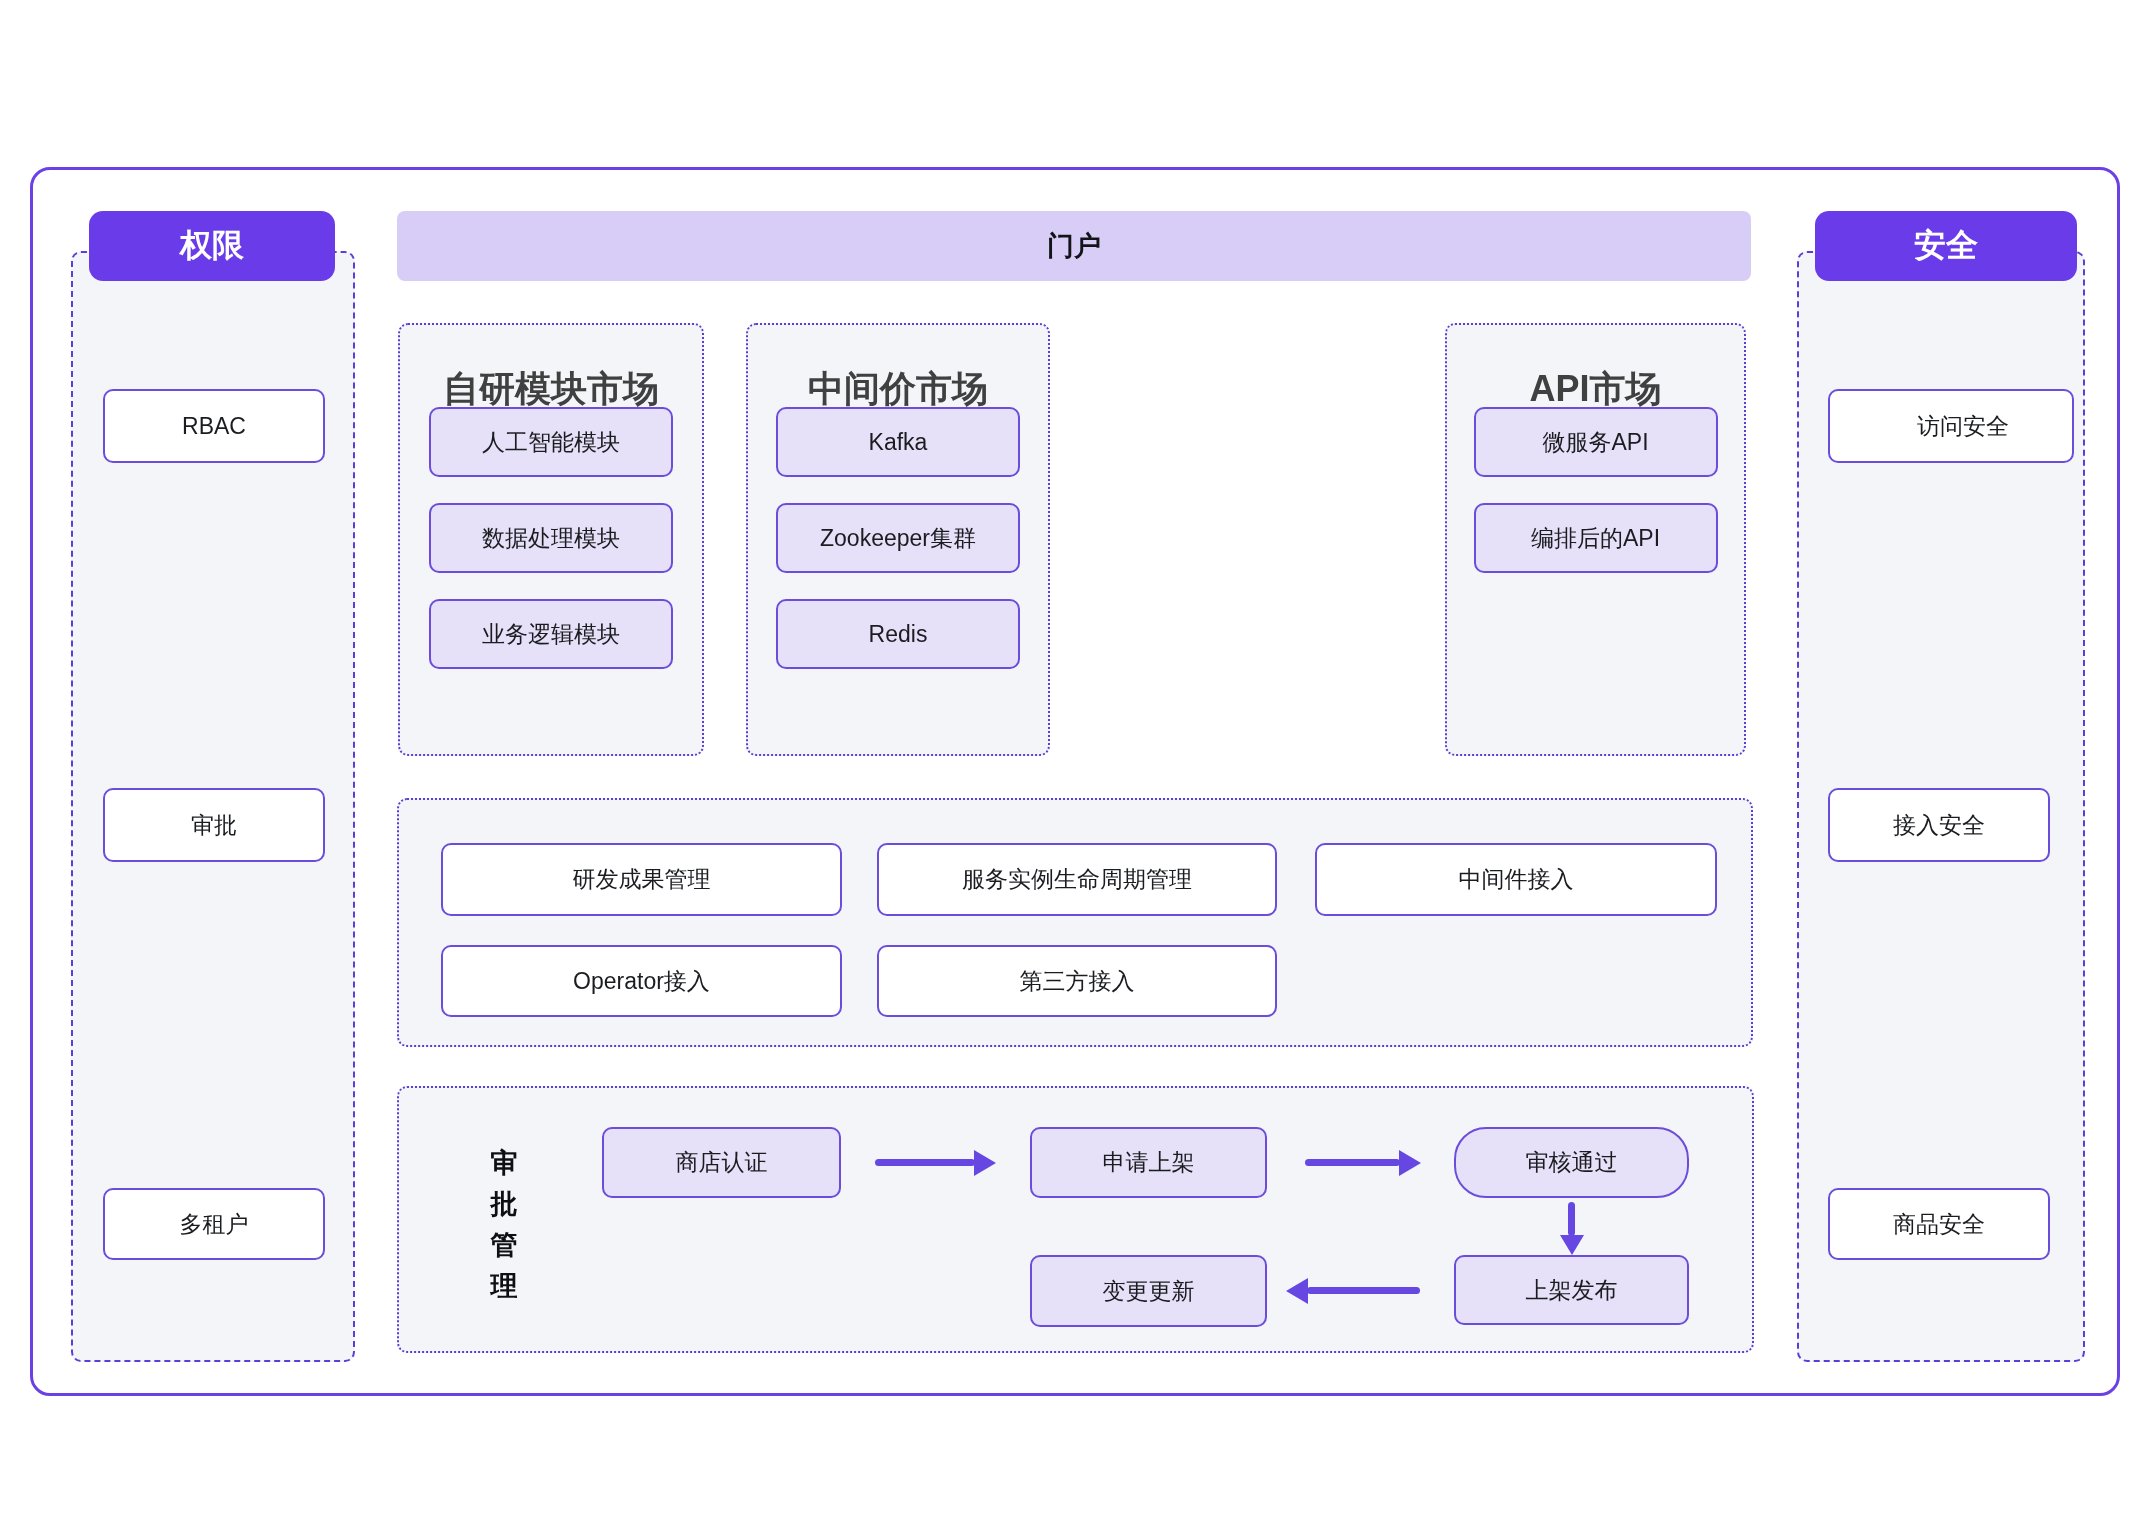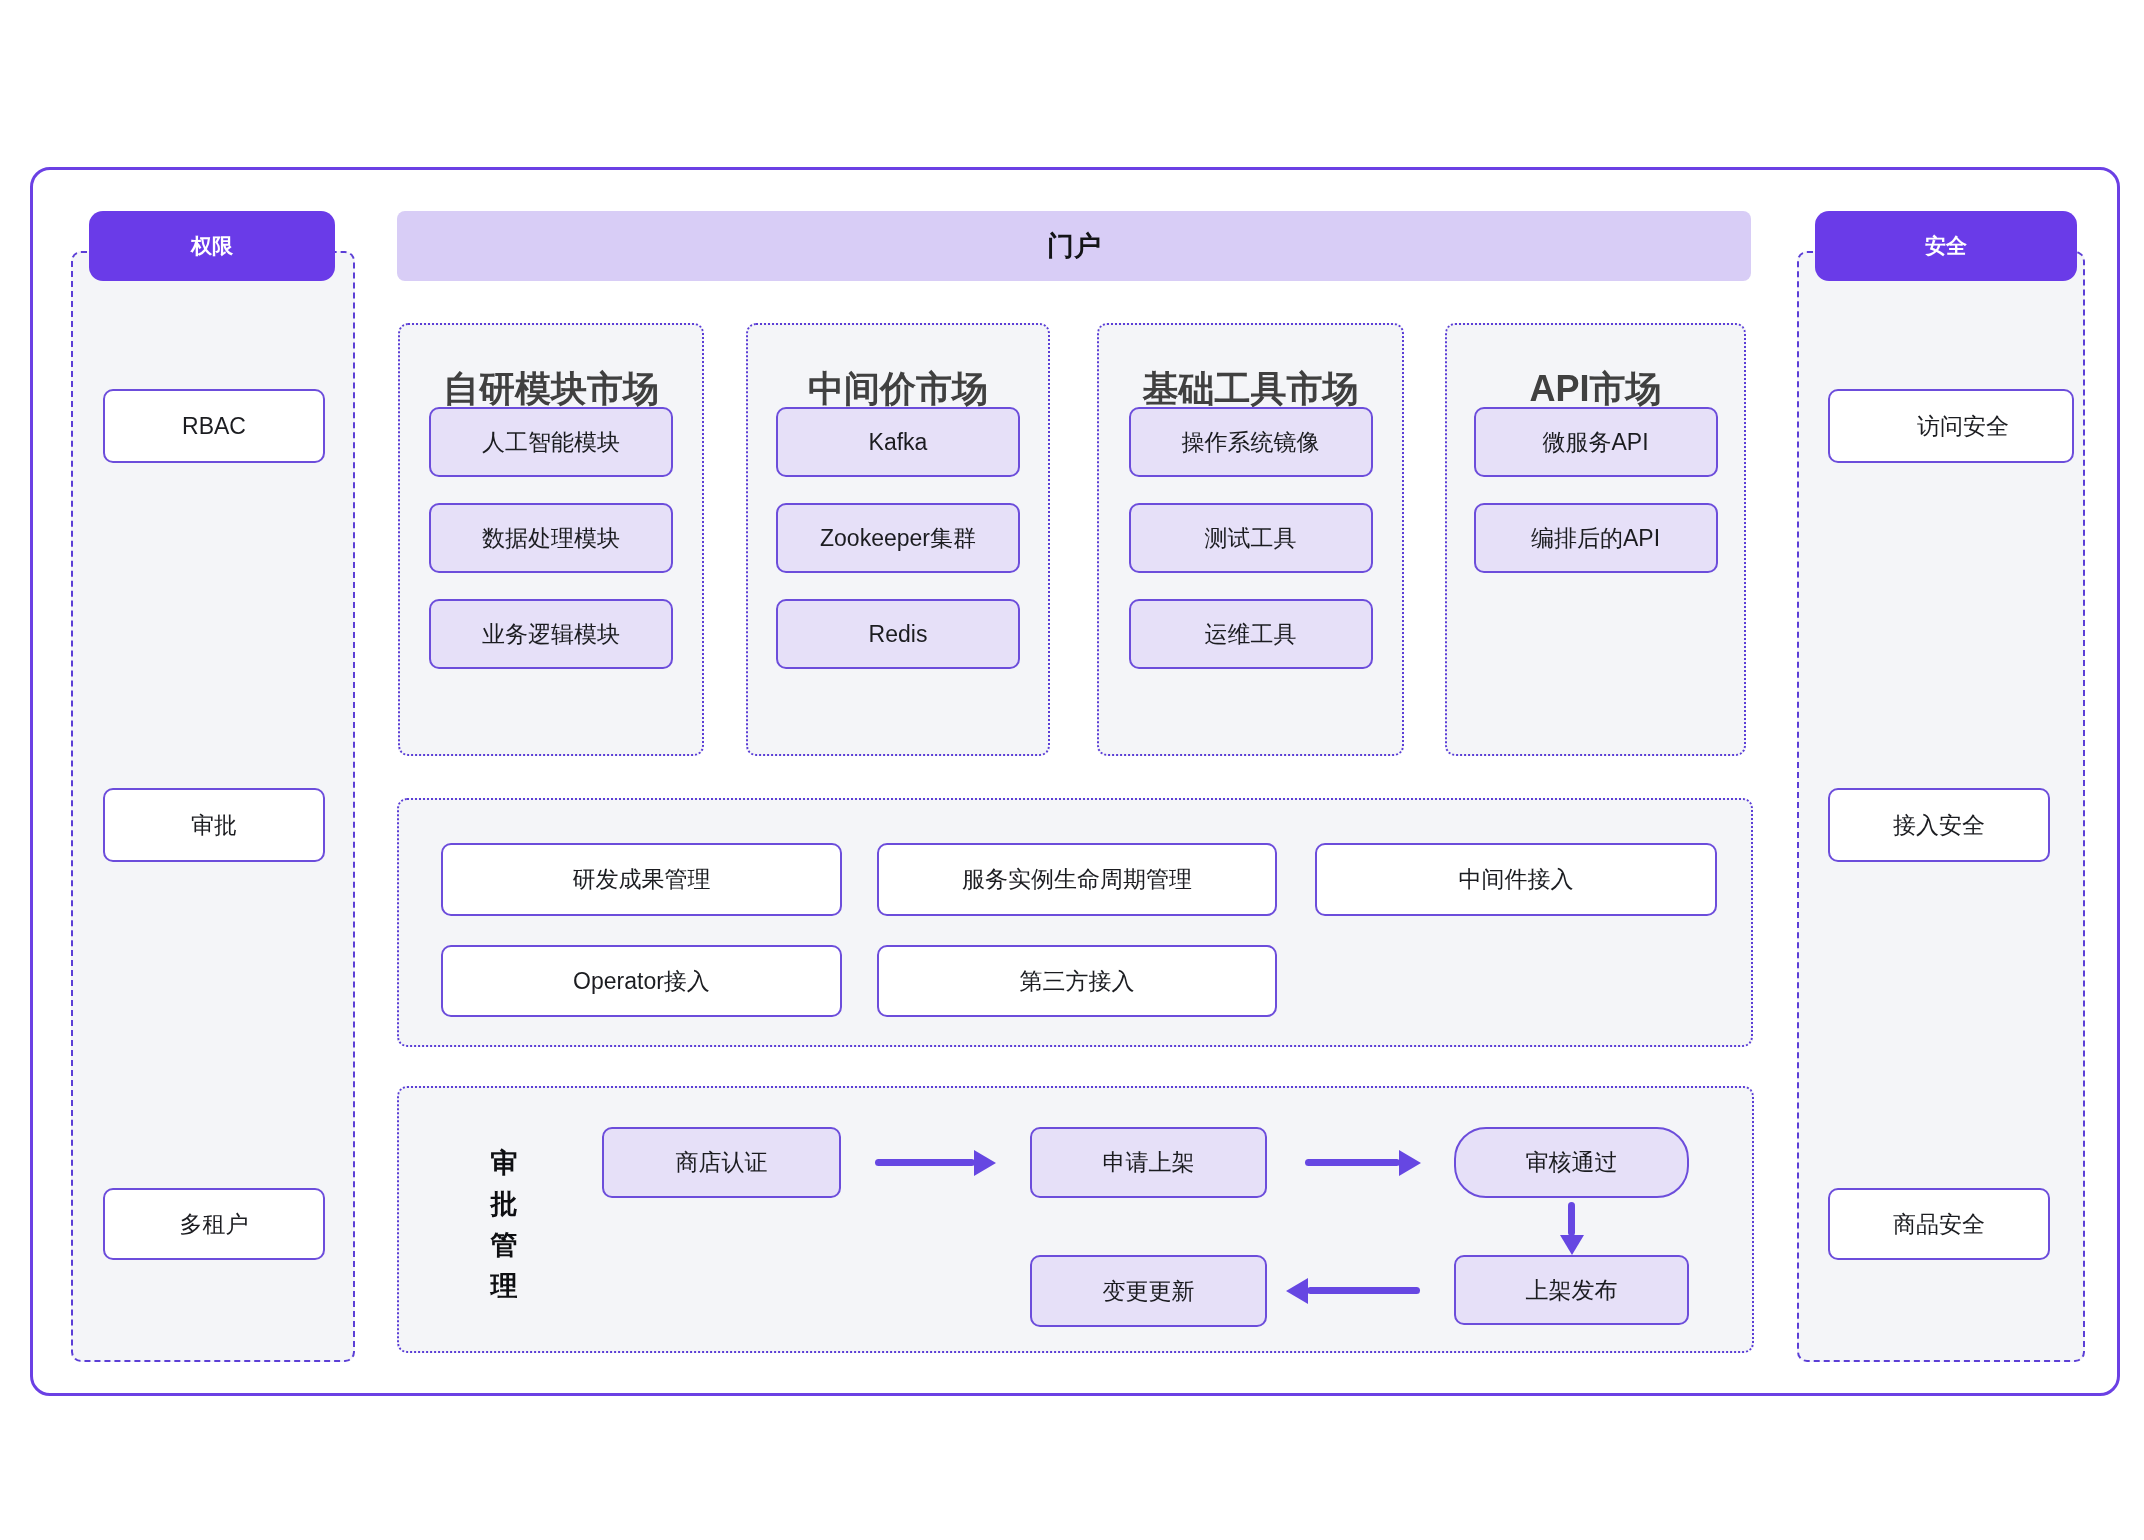--- a/index.html
+++ b/index.html
@@ -6,21 +6,21 @@
   .canvas{position:relative;width:2144px;height:1540px;background:#ffffff;
           font-family:"Liberation Sans","DejaVu Sans",sans-serif;color:#1b1c20;}
   .outer{position:absolute;left:30px;top:167px;width:2084px;height:1223px;
          border:3px solid #6b40e4;border-radius:20px;background:#ffffff;}
   
   .panel{position:absolute;background:#f4f5f8;border:2px dashed #5b3ed6;border-radius:10px;}
   .section{position:absolute;background:#f4f5f8;border:2px dotted #5b3ed6;border-radius:10px;}
   
   .hdr{position:absolute;z-index:2;background:#6a3be8;border-radius:14px;
        display:flex;align-items:center;justify-content:center;
-       color:#ffffff;font-size:21px;font-weight:700;}
+       color:#ffffff;font-size:32px;font-weight:700;}
   
   .banner{position:absolute;z-index:2;background:#d8cdf6;border-radius:8px;
           display:flex;align-items:center;justify-content:center;
           color:#131417;font-size:27px;font-weight:700;}
   
   .wbox{position:absolute;background:#ffffff;border:2px solid #6c4ddb;border-radius:10px;
         display:flex;align-items:center;justify-content:center;font-size:23px;}
   
   .mitem{background:#e6e0f8;border:2px solid #6c4ddb;border-radius:10px;
          display:flex;align-items:center;justify-content:center;font-size:23px;}
@@ -62,26 +62,20 @@
       <div class="mitem">人工智能模块</div>
       <div class="mitem">数据处理模块</div>
       <div class="mitem">业务逻辑模块</div>
     </div>
     <div class="section market" style="left:713px;top:153px;width:304px;height:433px;">
       <div class="market-title">中间价市场</div>
       <div class="mitem">Kafka</div>
       <div class="mitem">Zookeeper集群</div>
       <div class="mitem">Redis</div>
     </div>
-    <div class="section market" style="left:1064px;top:153px;width:307px;height:433px;">
-      <div class="market-title">基础工具市场</div>
-      <div class="mitem">操作系统镜像</div>
-      <div class="mitem">测试工具</div>
-      <div class="mitem">运维工具</div>
-    </div>
     <div class="section market" style="left:1412px;top:153px;width:301px;height:433px;">
       <div class="market-title">API市场</div>
       <div class="mitem">微服务API</div>
       <div class="mitem">编排后的API</div>
     </div>
 
     <div class="section" style="left:364px;top:628px;width:1352px;height:245px;">
       <div class="wbox" style="left:42px;top:43px;width:397px;height:69px;">研发成果管理</div>
       <div class="wbox" style="left:478px;top:43px;width:396px;height:69px;">服务实例生命周期管理</div>
       <div class="wbox" style="left:916px;top:43px;width:398px;height:69px;">中间件接入</div>

